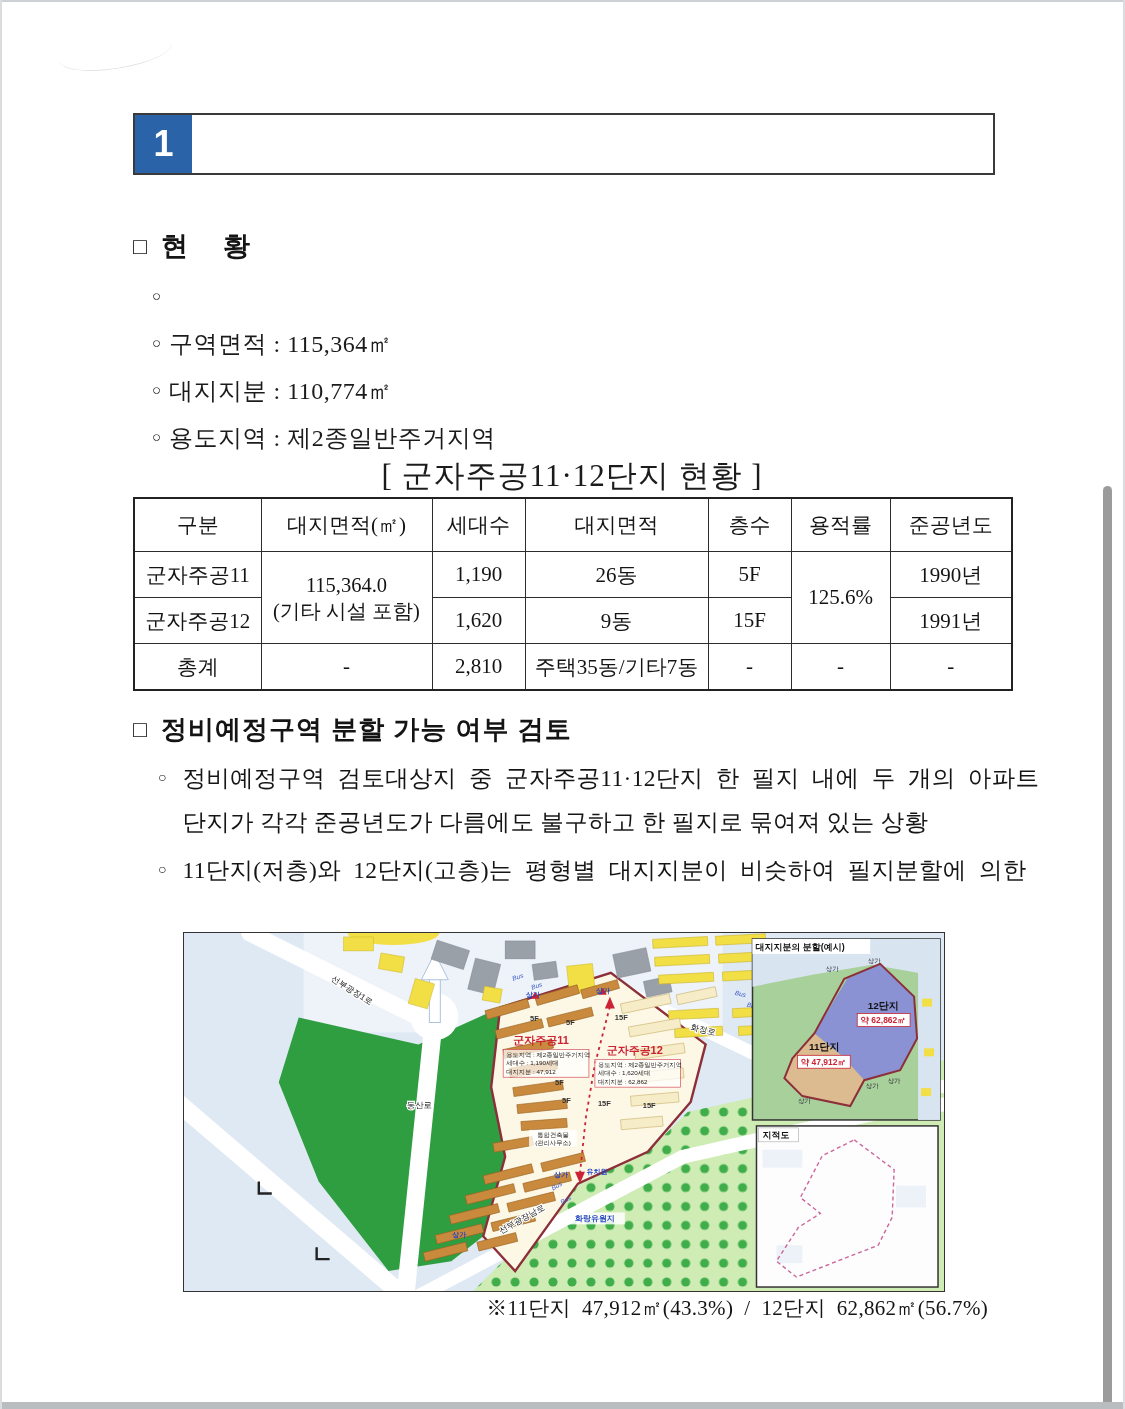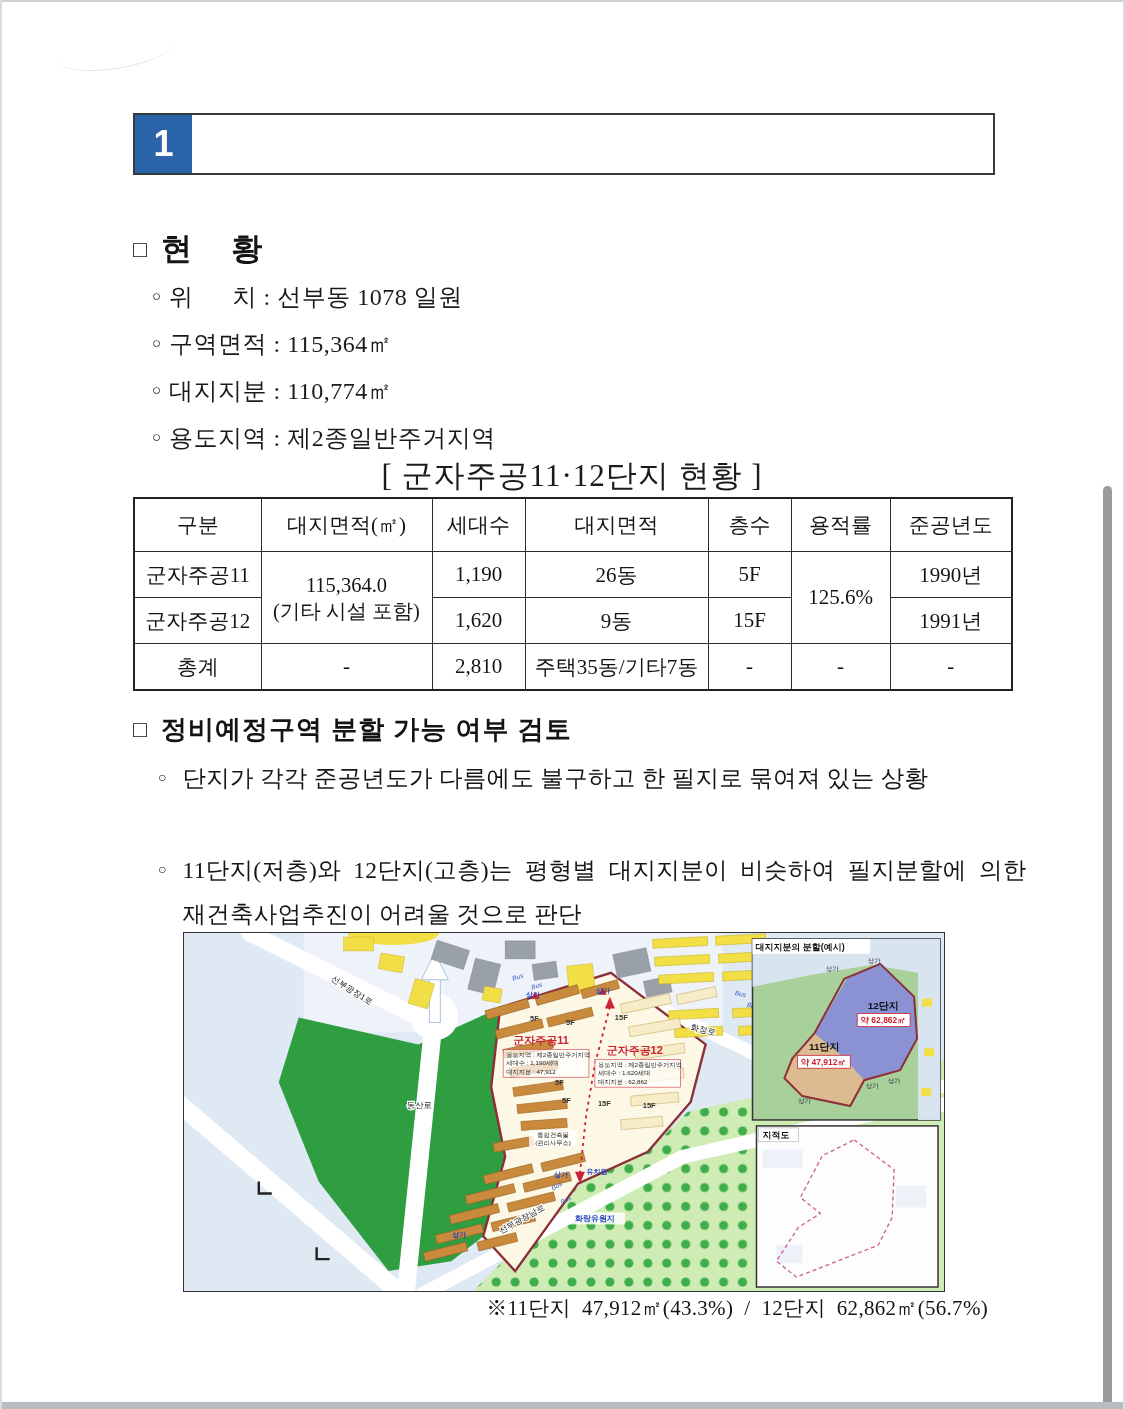--- a/index.html
+++ b/index.html
@@ -18,21 +18,21 @@
   
   .title-bar{position:absolute;left:133px;top:113px;width:862px;height:62px;border:2px solid #3a3a3a;background:#fff;display:flex;align-items:stretch;box-sizing:border-box;}
   .title-num{width:57px;background:#2b63a8;color:#fff;display:flex;align-items:center;justify-content:center;
     font-family:"Liberation Sans",sans-serif;font-weight:bold;font-size:36px;}
   .title-text{flex:1;display:flex;align-items:center;justify-content:center;
     font-family:"Liberation Sans",sans-serif;font-weight:bold;font-size:30px;letter-spacing:.5px;color:#101010;white-space:pre;}
 
   
   .sec-head{position:absolute;left:133px;font-family:"Liberation Sans",sans-serif;font-weight:bold;color:#141414;display:flex;align-items:center;}
   .sec-head .sq{font-size:23px;margin-right:14px;font-weight:normal;}
-  .sec-head .txt{font-size:31px;white-space:pre;letter-spacing:1px;}
+  .sec-head .txt{font-size:27px;white-space:pre;letter-spacing:1px;}
   #sec1-head{top:228px;}
   #sec2-head{top:712px;}
   #sec2-head .txt{font-size:26px;}
 
   
   .s1-items{position:absolute;left:152px;top:273px;}
   .s1-item{height:47px;display:flex;align-items:center;font-size:24px;}
   .s1-item .o{font-size:15px;margin-right:8px;color:#222;}
   .s1-item .t{white-space:pre;letter-spacing:.5px;}
 
@@ -78,21 +78,20 @@
   </div>
 
   <div class="sec-head" id="sec1-head">
     <span class="sq">□</span>
     <span class="txt">현    황</span>
   </div>
 
   <div class="s1-items">
     <div class="s1-item">
       <span class="o">○</span>
-      <span class="t">위      치 : 선부동 1078 일원</span>
     </div>
     <div class="s1-item">
       <span class="o">○</span>
       <span class="t">구역면적 : 115,364㎡</span>
     </div>
     <div class="s1-item">
       <span class="o">○</span>
       <span class="t">대지지분 : 110,774㎡</span>
     </div>
     <div class="s1-item">
@@ -156,25 +155,25 @@
     </tbody>
   </table>
 
   <div class="sec-head" id="sec2-head">
     <span class="sq">□</span>
     <span class="txt">정비예정구역 분할 가능 여부 검토</span>
   </div>
 
   <div class="s2-bullet" id="bullet1">
     <span class="o">○</span>
-    <span class="lines"><span style="display:block">단지가 각각 준공년도가 다름에도 불구하고 한 필지로 묶여져 있는 상황</span></span>
+    <span class="lines"><span style="display:block">정비예정구역  검토대상지  중  군자주공11·12단지  한  필지  내에  두  개의  아파트</span><span style="display:block">단지가 각각 준공년도가 다름에도 불구하고 한 필지로 묶여져 있는 상황</span></span>
   </div>
   <div class="s2-bullet" id="bullet2">
     <span class="o">○</span>
-    <span class="lines"><span style="display:block">11단지(저층)와  12단지(고층)는  평형별  대지지분이  비슷하여  필지분할에  의한</span><span style="display:block">재건축사업추진이 어려울 것으로 판단</span></span>
+    <span class="lines"><span style="display:block">11단지(저층)와  12단지(고층)는  평형별  대지지분이  비슷하여  필지분할에  의한</span></span>
   </div>
 
   <div class="map-wrap">
     <svg viewBox="0 0 762 360" preserveAspectRatio="none">
       <defs>
         <pattern id="dots" width="19" height="19" patternUnits="userSpaceOnUse">
           <circle cx="9" cy="9" r="4.6" fill="#3fae4a"></circle>
         </pattern>
       </defs>
 

